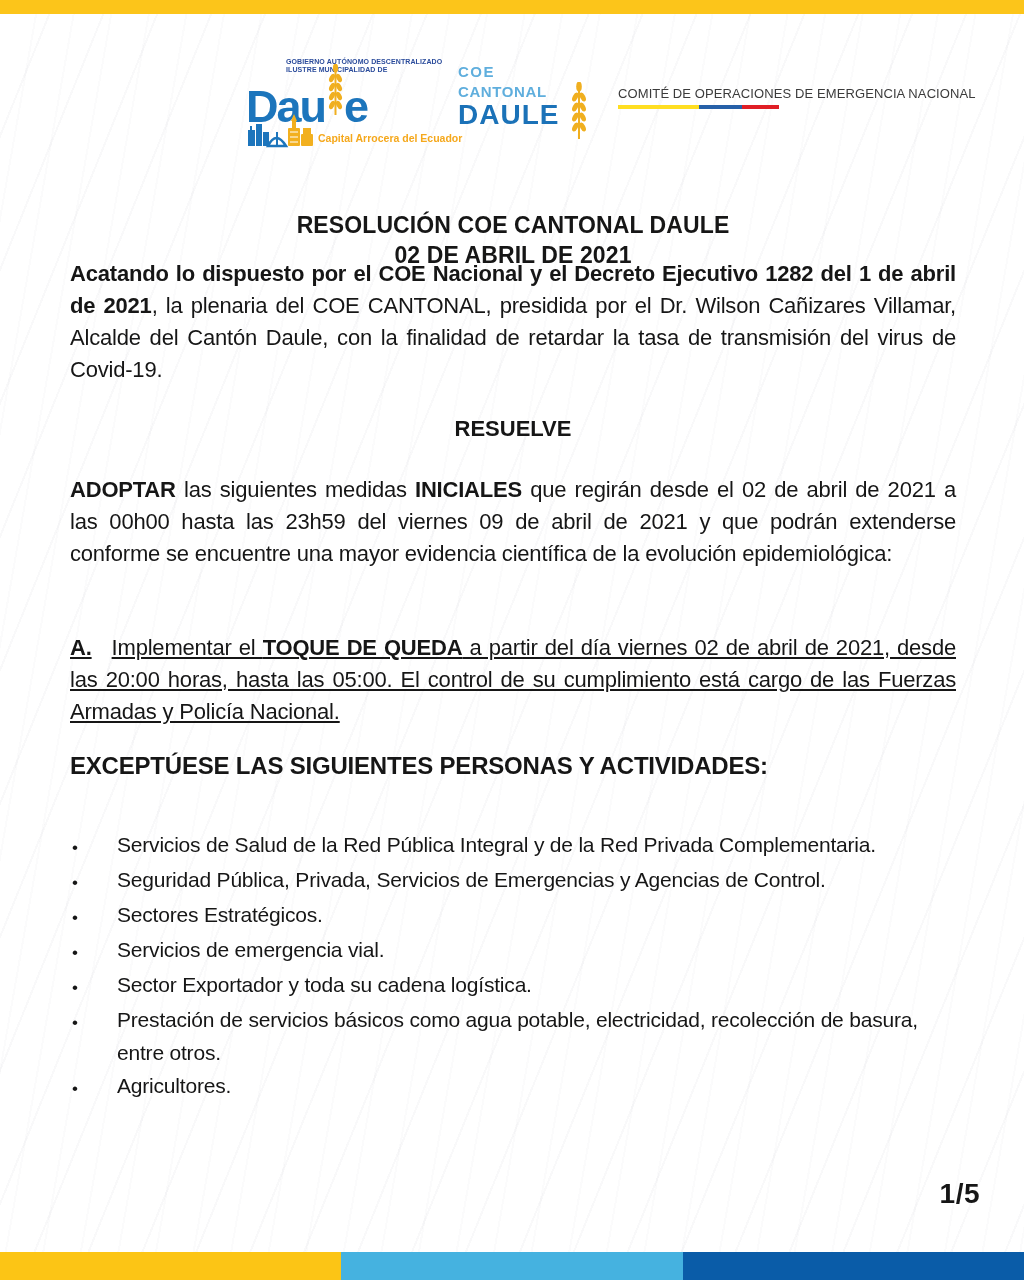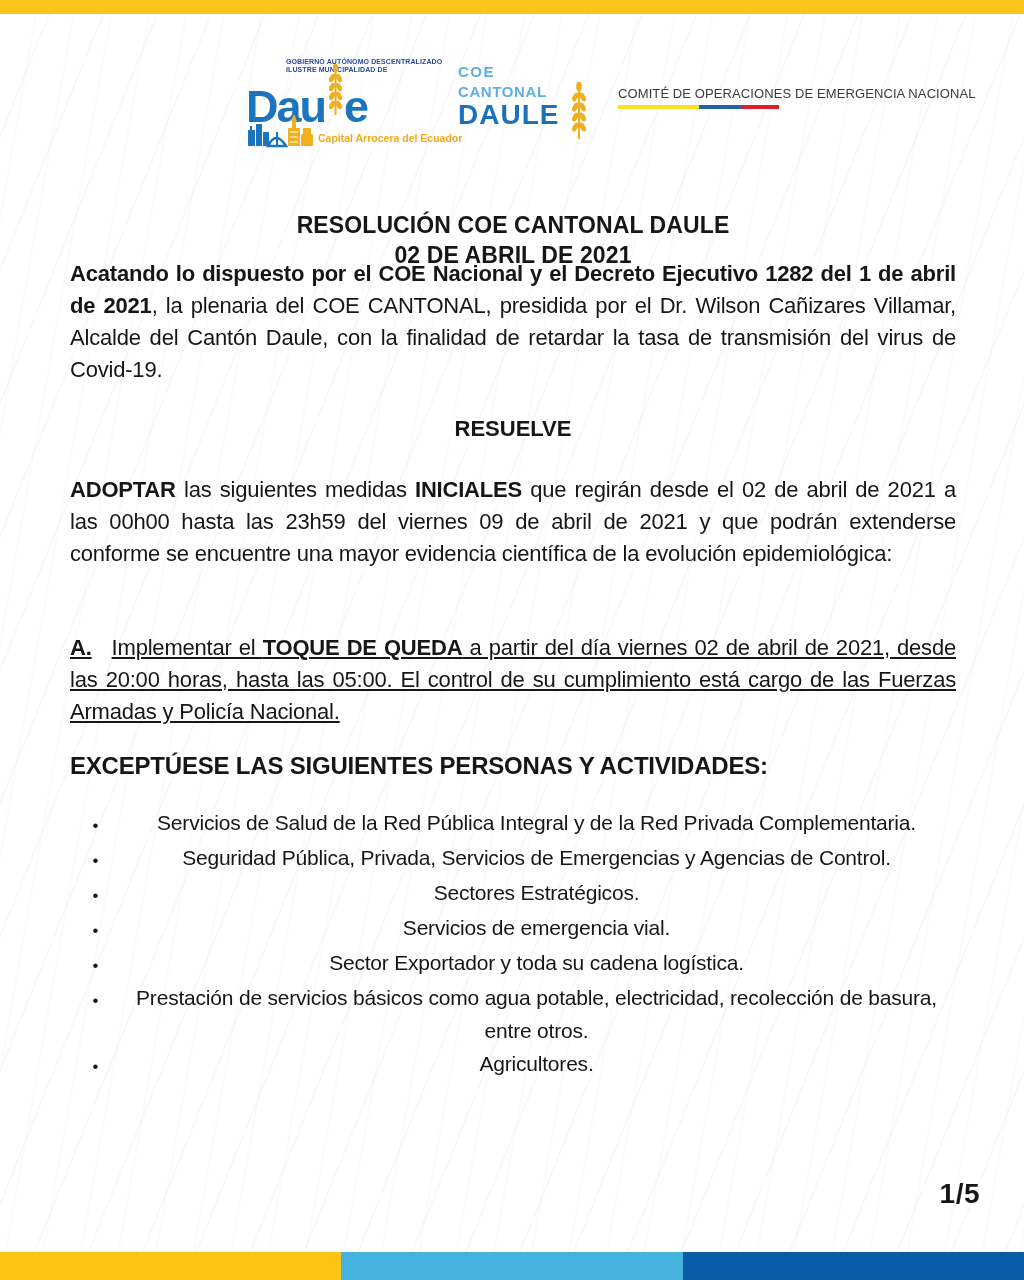--- a/index.html
+++ b/index.html
@@ -188,21 +188,21 @@
   <p class="doc para p1" style="top:258px;"><b>Acatando lo dispuesto por el COE Nacional y el Decreto Ejecutivo 1282 del 1 de abril de 2021</b><span>, la plenaria del COE CANTONAL, presidida por el Dr. Wilson Cañizares Villamar, Alcalde del Cantón Daule, con la finalidad de retardar la tasa de transmisión del virus de Covid-19.</span></p>
 
   <div class="doc resuelve" style="top:416px;">RESUELVE</div>
 
   <p class="doc para" style="top:474px;"><b>ADOPTAR</b><span> las siguientes medidas </span><b>INICIALES</b><span> que regirán desde el 02 de abril de 2021 a las 00h00 hasta las 23h59 del viernes 09 de abril de 2021 y que podrán extenderse conforme se encuentre una mayor evidencia científica de la evolución epidemiológica:</span></p>
 
   <p class="doc para" style="top:632px;text-decoration:underline;"><b class="itema-label">A.</b><span>Implementar el </span><b>TOQUE DE QUEDA</b><span> a partir del día viernes 02 de abril de 2021, desde las 20:00 horas, hasta las 05:00. El control de su cumplimiento está cargo de las Fuerzas Armadas y Policía Nacional.</span></p>
 
   <div class="doc exceptions-heading" style="top:752px;">EXCEPTÚESE LAS SIGUIENTES PERSONAS Y ACTIVIDADES:</div>
 
-  <ul class="doc exceptions-list" style="top:806px;text-align:center;">
+  <ul class="doc exceptions-list" style="top:828px;">
     <li>
       <span class="bullet"></span>
       <span class="li-text">Servicios de Salud de la Red Pública Integral y de la Red Privada Complementaria.</span>
     </li>
     <li>
       <span class="bullet"></span>
       <span class="li-text">Seguridad Pública, Privada, Servicios de Emergencias y Agencias de Control.</span>
     </li>
     <li>
       <span class="bullet"></span>

